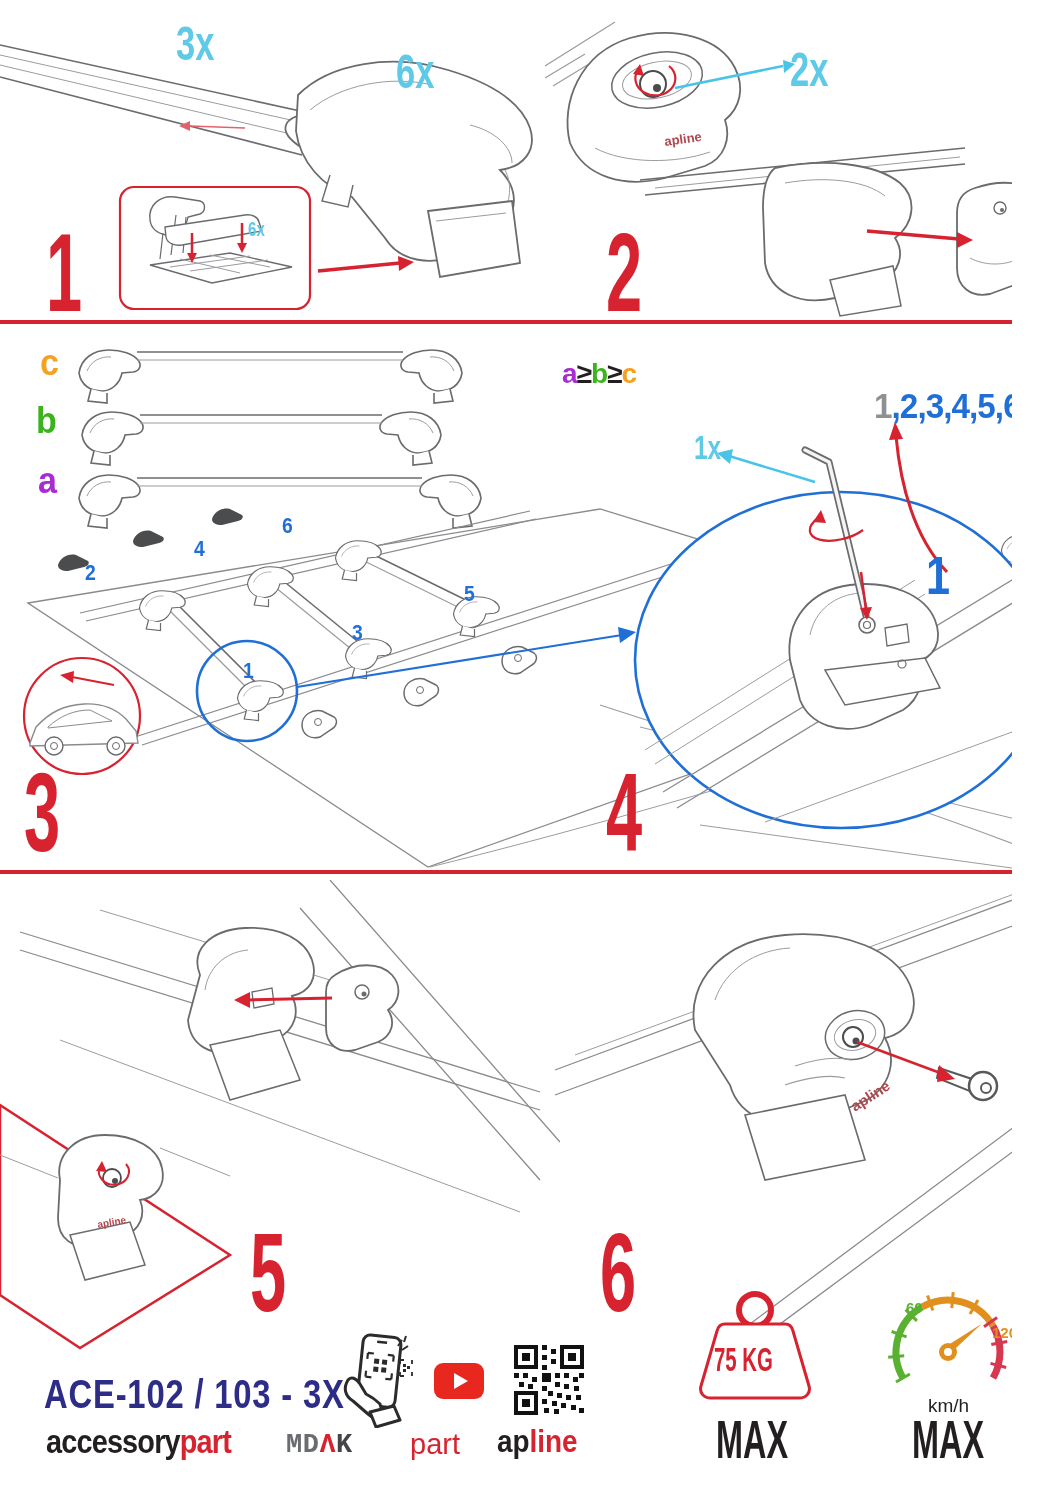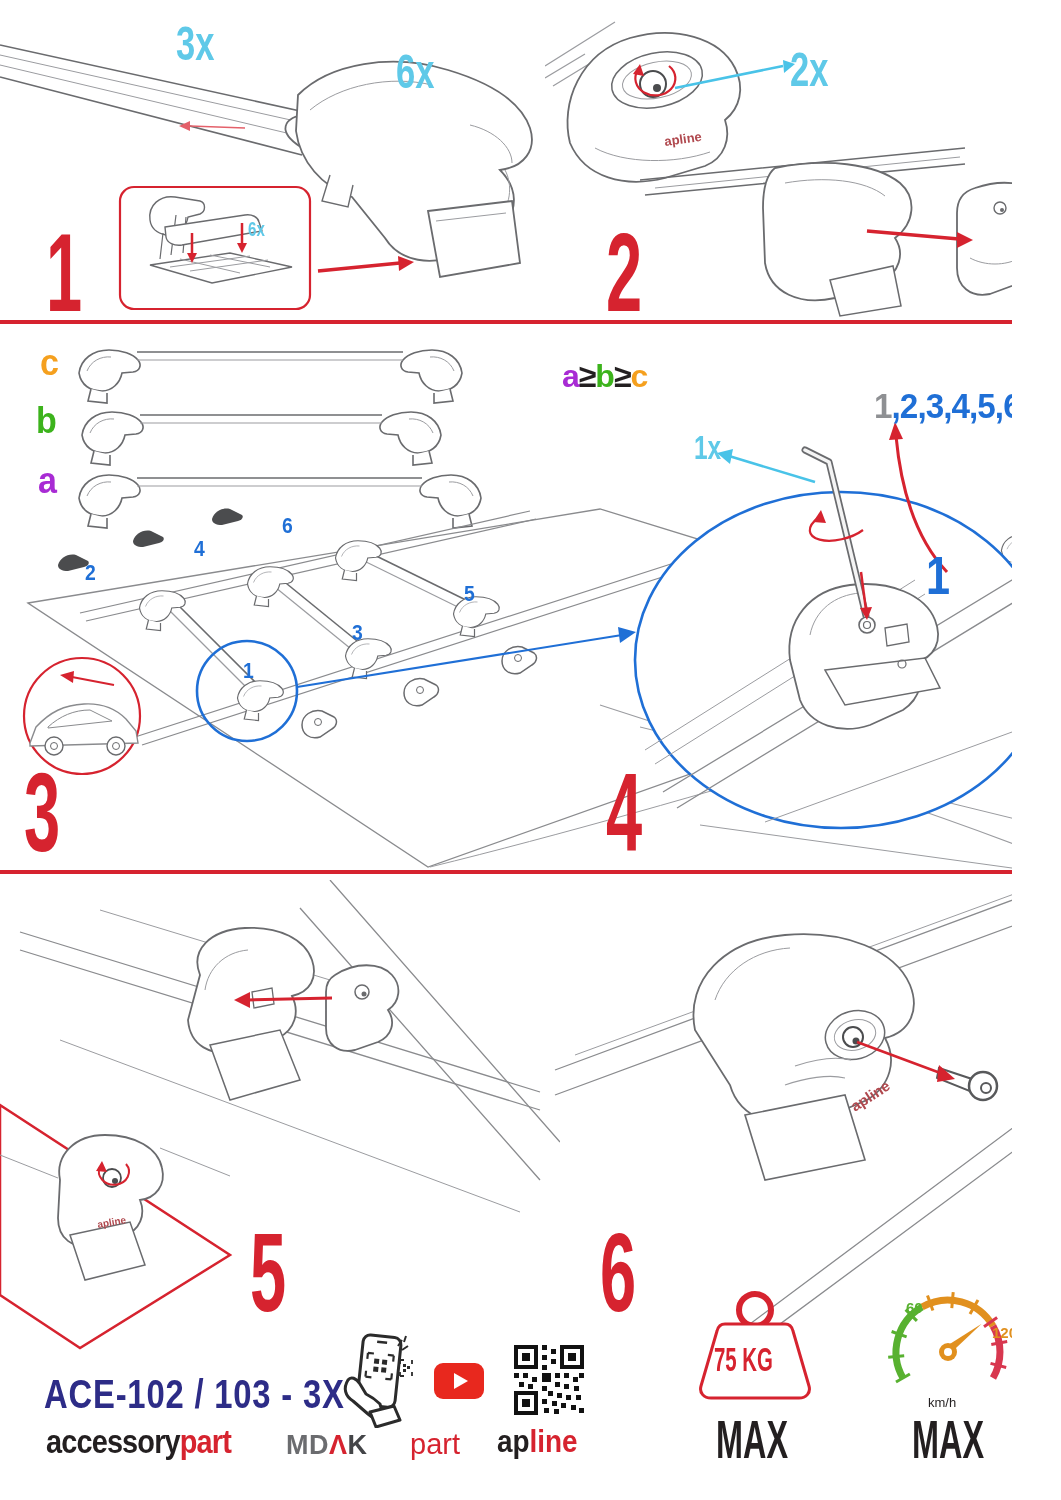--- a/index.html
+++ b/index.html
@@ -10,32 +10,32 @@
   html,body{margin:0;padding:0;background:#ffffff;}
   #page{position:relative;width:1012px;height:1500px;background:#fff;overflow:hidden;
         font-family:"Liberation Sans",sans-serif;}
   .abs{position:absolute;}
   .divider{position:absolute;left:0;width:1061px;height:4px;background:var(--red);}
   .stepnum{font-weight:bold;color:var(--red);font-size:112px;line-height:.8;
            transform:scaleX(.58);transform-origin:0 0;letter-spacing:-3px;}
   .qty{font-weight:bold;color:var(--cyan);transform:scaleX(.72);transform-origin:0 0;line-height:1;}
   .carnum{font-weight:bold;color:var(--blue);font-size:22px;transform:scaleX(.88);transform-origin:0 0;line-height:1;}
   .barletter{font-weight:bold;font-size:37px;line-height:1;transform:scaleX(.92);transform-origin:0 0;}
-  .formula{font-weight:bold;font-size:32px;letter-spacing:-1px;line-height:1;}
+  .formula{font-weight:bold;font-size:28px;letter-spacing:-1px;line-height:1;}
   .seq{font-weight:bold;font-size:35px;letter-spacing:-1px;line-height:1;transform:scaleX(.95);transform-origin:0 0;white-space:nowrap;}
   .seq .first{color:var(--gray);} .seq .rest{color:var(--blue);}
   .bignum1{font-weight:bold;color:var(--blue);font-size:54px;line-height:1;transform:scaleX(.8);transform-origin:0 0;}
   .maxlab{font-weight:bold;color:var(--ink);font-size:54px;line-height:1;transform:scaleX(.6);transform-origin:0 0;}
   .model{font-weight:bold;color:var(--navy);font-size:41px;line-height:1;transform:scaleX(.8);transform-origin:0 0;white-space:nowrap;letter-spacing:1px;}
   .brand{font-weight:bold;font-size:34px;line-height:1;transform:scaleX(.85);transform-origin:0 0;white-space:nowrap;letter-spacing:-1px;}
-  .mdak{font-weight:bold;font-size:27px;line-height:1;letter-spacing:.5px;}
+  .mdak{font-weight:bold;font-size:27px;line-height:1;letter-spacing:.5px;font-family:Liberation Mono, monospace;}
   .ipqi{font-size:29px;line-height:1;color:var(--red);}
   .apline{font-weight:bold;font-size:31px;line-height:1;transform:scaleX(.9);transform-origin:0 0;}
   .kg{font-weight:bold;color:var(--red);font-size:34px;line-height:1;transform:scaleX(.6);transform-origin:0 0;white-space:nowrap;}
-  .kmh{font-size:13px;color:var(--ink);line-height:1;}
+  .kmh{font-size:19px;color:var(--ink);line-height:1;}
   svg{display:block;}
 </style>
 </head>
 <body>
 
 <div id="page">
 
   <svg width="0" height="0" style="position:absolute">
     <defs>
       <g id="foot-sm">

